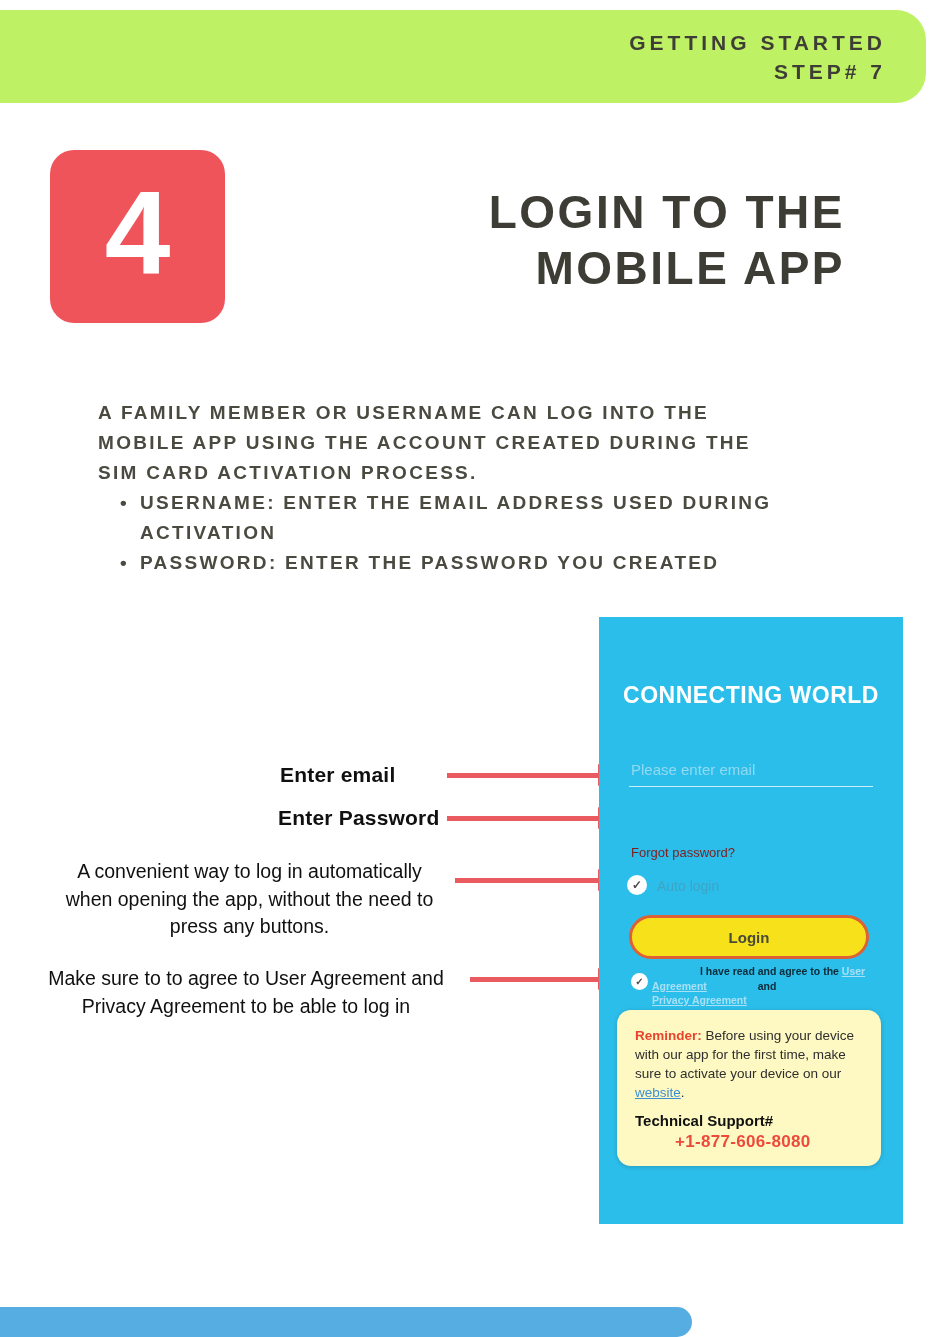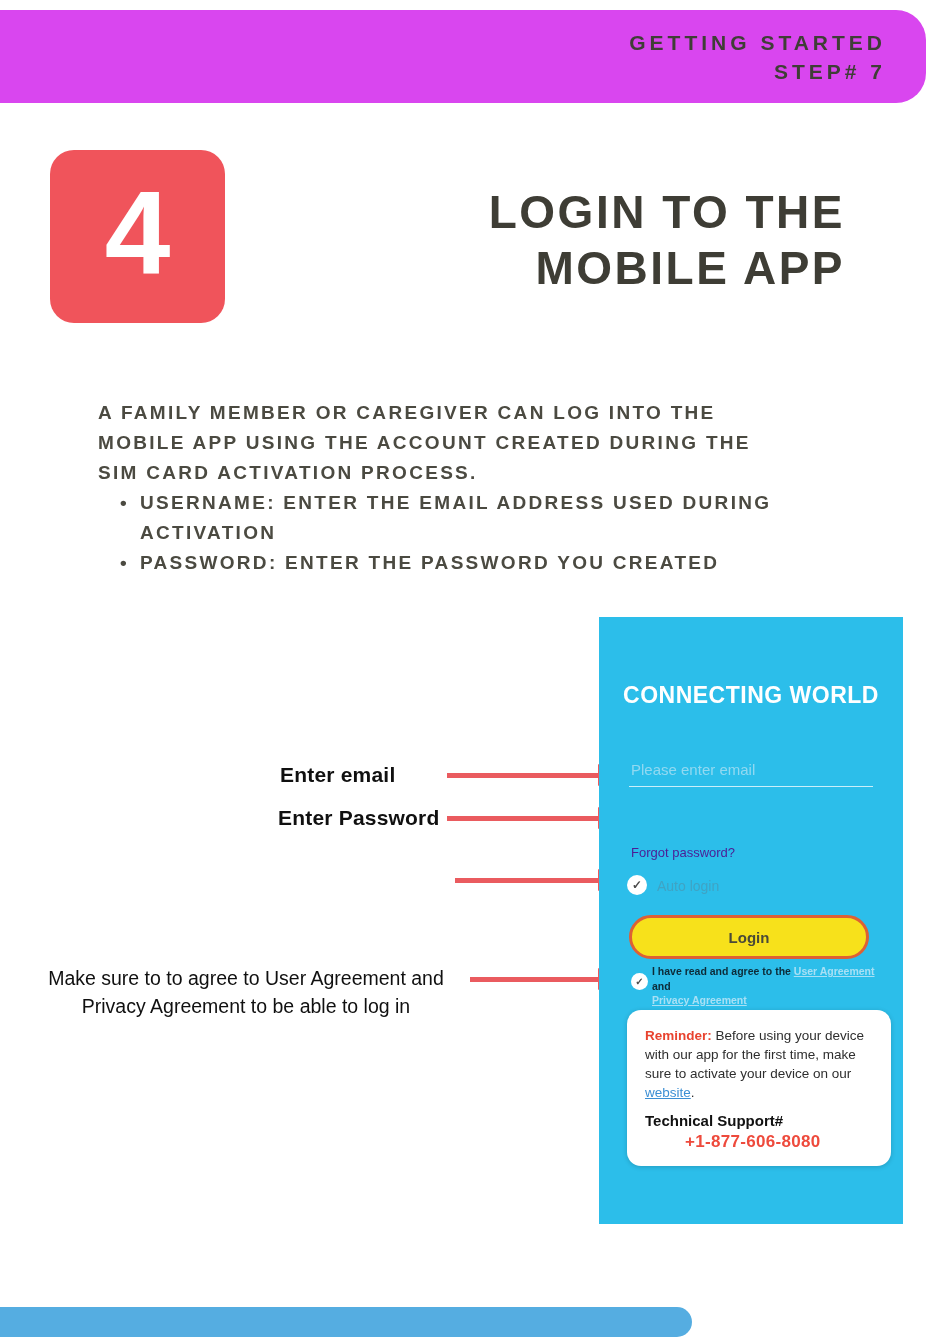--- a/index.html
+++ b/index.html
@@ -6,21 +6,21 @@
   html,body { background:#ffffff; }
   body { font-family:"Liberation Sans", sans-serif; }
   .page {
     position:relative; width:943px; height:1337px;
     background:#ffffff; overflow:hidden; margin:0 auto;
   }
 
   
   .header-bar {
     position:absolute; left:0; top:10px; width:926px; height:93px;
-    background:#d946ef; border-radius:0 30px 30px 0;
+    background:#bef264; border-radius:0 30px 30px 0;
     display:flex; flex-direction:column; justify-content:center;
     align-items:flex-end; padding-right:40px;
   }
   .header-bar span {
     font-size:21px; font-weight:700; letter-spacing:4px;
     color:#3F3E36; line-height:29px;
   }
 
   
   .step-badge {
@@ -90,21 +90,21 @@
   .field {
     position:absolute; left:30px; width:244px; background:transparent;
     border:none; border-bottom:1.5px solid rgba(255,255,255,0.75);
     font-family:"Liberation Sans", sans-serif;
     font-size:15px; color:#4c1d95; padding:0 0 8px 2px; outline:none;
   }
   .field::placeholder { color:#92D9F1; opacity:1; }
   .field.email { top:144px; }
   .field.password { top:189px; }
   .forgot {
-    position:absolute; left:32px; top:228px; font-size:13px; color:#4c1d95;
+    position:absolute; left:32px; top:228px; font-size:13px; color:#7f1d1d;
     text-decoration:none;
   }
   .check-circle {
     position:absolute; background:#ffffff; border-radius:50%;
     display:flex; align-items:center; justify-content:center;
     color:#4A4A4A; font-weight:700; cursor:pointer;
   }
   .auto-check { left:28px; top:258px; width:20px; height:20px; font-size:12px; }
   .auto-label {
     position:absolute; left:58px; top:261px; font-size:14px; color:#3FA3C4;
@@ -113,26 +113,26 @@
     position:absolute; left:30px; top:298px; width:240px; height:44px;
     background:#F7E11B; border:3px solid #DD6134; border-radius:24px;
     font-family:"Liberation Sans", sans-serif;
     font-size:15px; font-weight:600; color:#4A4A38; cursor:pointer;
   }
   .agree-check { left:32px; top:356px; width:17px; height:17px; font-size:10px; }
   .agree-text {
     position:absolute; left:53px; top:347px; width:230px;
     font-size:10.5px; line-height:14.5px; color:#0D2B38; font-weight:600;
   }
-  .agree-text span { white-space:pre-wrap; }
+  .agree-text span { white-space:pre-wrap;margin-left:48px; }
   .agree-text a { color:#A8E0F5; text-decoration:underline; cursor:pointer; }
 
   .reminder-card {
-    position:absolute; left:28px; top:393px; width:264px;
-    background:#ffffff; border-radius:14px; padding:16px 16px 14px 18px;
+    position:absolute; left:18px; top:393px; width:264px;
+    background:#fef9c3; border-radius:14px; padding:16px 16px 14px 18px;
     box-shadow:0 1px 5px rgba(0,0,0,0.18);
   }
   .reminder-card p.msg {
     font-size:13.5px; line-height:19px; color:#2E2E2E; font-weight:500;
   }
   .reminder-card .rem-label { color:#E8432F; font-weight:700; }
   .reminder-card .msg span { white-space:pre-wrap; }
   .reminder-card a.web { color:#3C8FD4; text-decoration:underline; cursor:pointer; }
   .support-label {
     margin-top:10px; font-size:15px; font-weight:700; color:#111111;
@@ -160,21 +160,21 @@
   </div>
 
   <div class="step-badge">
     <div class="num">4</div>
   </div>
 
   <h1 class="page-title">LOGIN TO THE
 MOBILE APP</h1>
 
   <div class="intro-block">
-    <p>A FAMILY MEMBER OR CAREGIVER CAN LOG INTO THE MOBILE APP USING THE ACCOUNT CREATED DURING THE SIM CARD ACTIVATION PROCESS.</p>
+    <p>A FAMILY MEMBER OR USERNAME CAN LOG INTO THE MOBILE APP USING THE ACCOUNT CREATED DURING THE SIM CARD ACTIVATION PROCESS.</p>
     <ul>
       <li>
         <span class="bullet-dot">•</span>
         <span>USERNAME: ENTER THE EMAIL ADDRESS USED DURING ACTIVATION</span>
       </li>
       <li>
         <span class="bullet-dot">•</span>
         <span>PASSWORD: ENTER THE PASSWORD YOU CREATED</span>
       </li>
     </ul>
@@ -185,20 +185,23 @@
     <div class="shaft"></div>
     <div class="head"></div>
   </div>
 
   <div class="ann-label" style="left:278px; top:806px;">Enter Password</div>
   <div class="arrow" style="left:447px; top:807px; width:168px;">
     <div class="shaft"></div>
     <div class="head"></div>
   </div>
 
+  <div class="ann-para" style="left:27px; top:858px; width:445px;">A convenient way to log in automatically
+when opening the app, without the need to
+press any buttons.</div>
   <div class="arrow" style="left:455px; top:869px; width:160px;">
     <div class="shaft"></div>
     <div class="head"></div>
   </div>
 
   <div class="ann-para" style="left:20px; top:965px; width:452px;">Make sure to to agree to User Agreement and
 Privacy Agreement to be able to log in</div>
   <div class="arrow" style="left:470px; top:968px; width:145px;">
     <div class="shaft"></div>
     <div class="head"></div>

